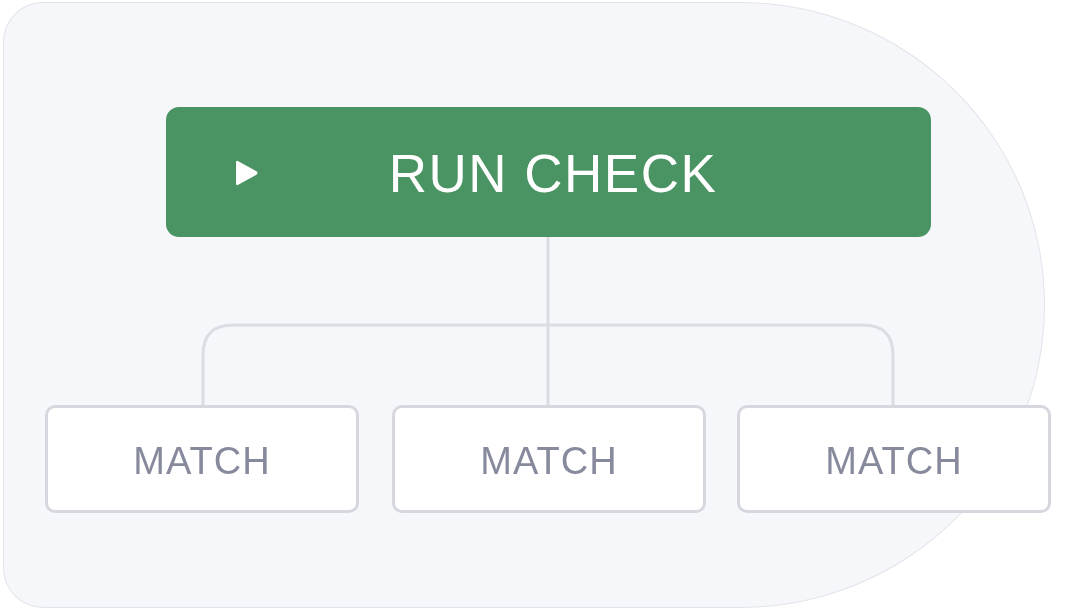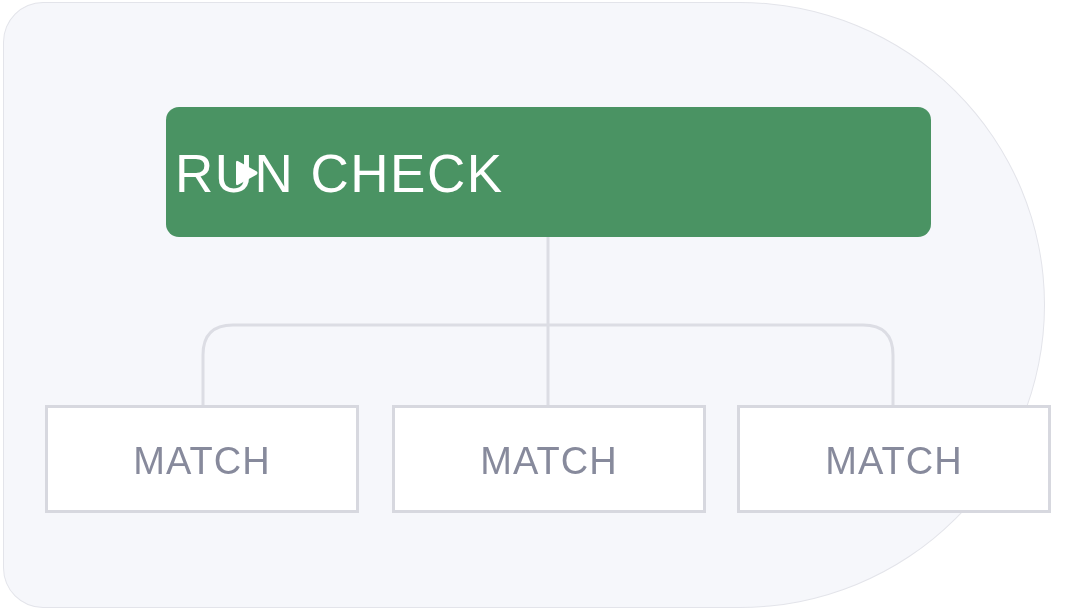--- a/index.html
+++ b/index.html
@@ -42,20 +42,21 @@
       width: 26px;
       height: 28px;
     }
     .run-label {
       position: absolute;
       left: 166px;
       top: 107px;
       width: 765px;
       height: 130px;
       line-height: 134px;
+      text-align: center;
       color: #ffffff;
       font-size: 53px;
       font-weight: 500;
       letter-spacing: 1.5px;
       padding-left: 9px;
       box-sizing: border-box;
       pointer-events: none;
     }
     .connectors {
       position: absolute;
@@ -66,21 +67,21 @@
       pointer-events: none;
     }
     .match-box {
       position: absolute;
       top: 405px;
       width: 314px;
       height: 108px;
       background: #ffffff;
       border: 3px solid #d7d8df;
       box-sizing: border-box;
-      border-radius: 0;
+      border-radius: 10px;
       display: flex;
       align-items: center;
       justify-content: center;
       cursor: pointer;
     }
     .match-box span {
       color: #878a9c;
       font-size: 38px;
       font-weight: 500;
       letter-spacing: 1px;

